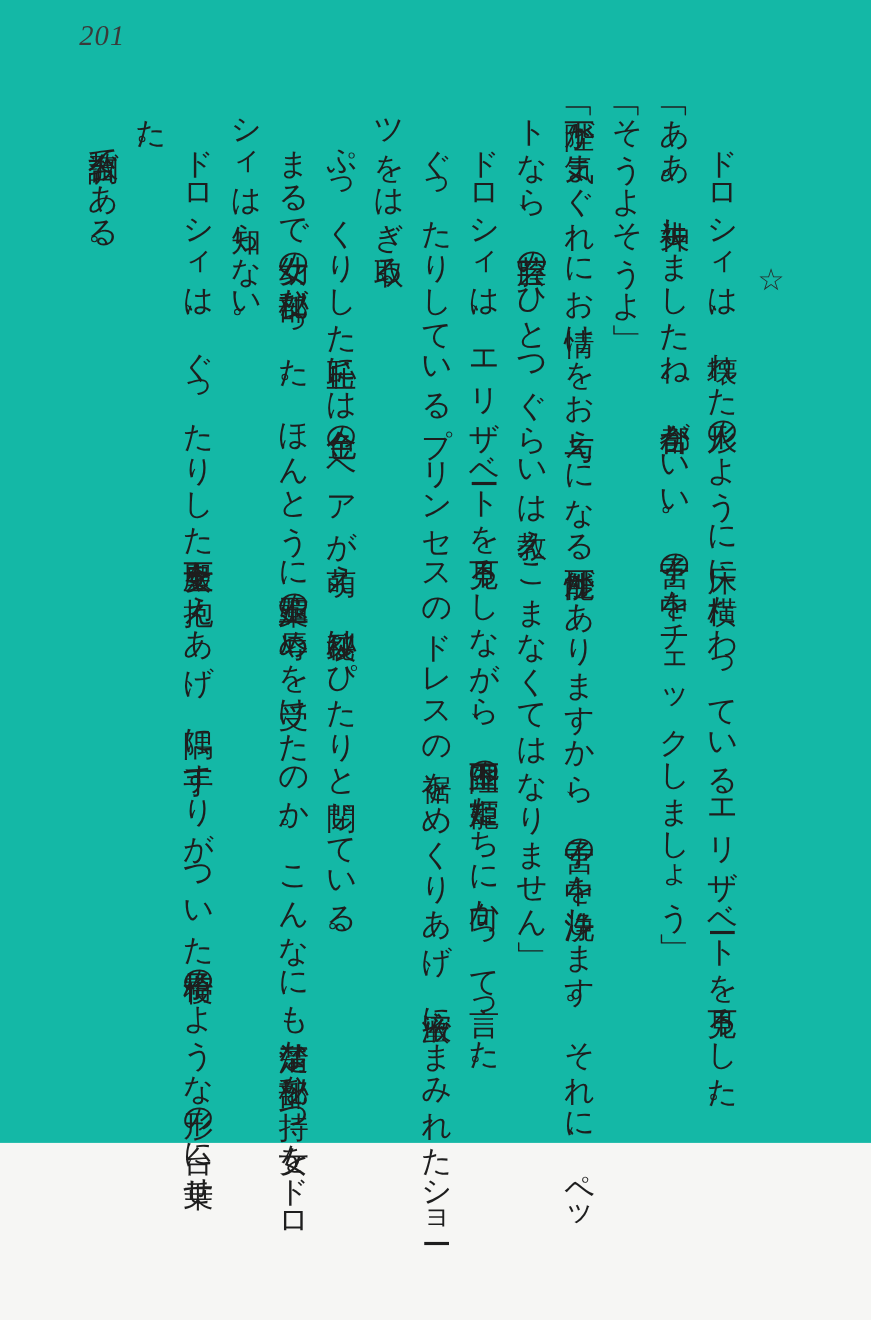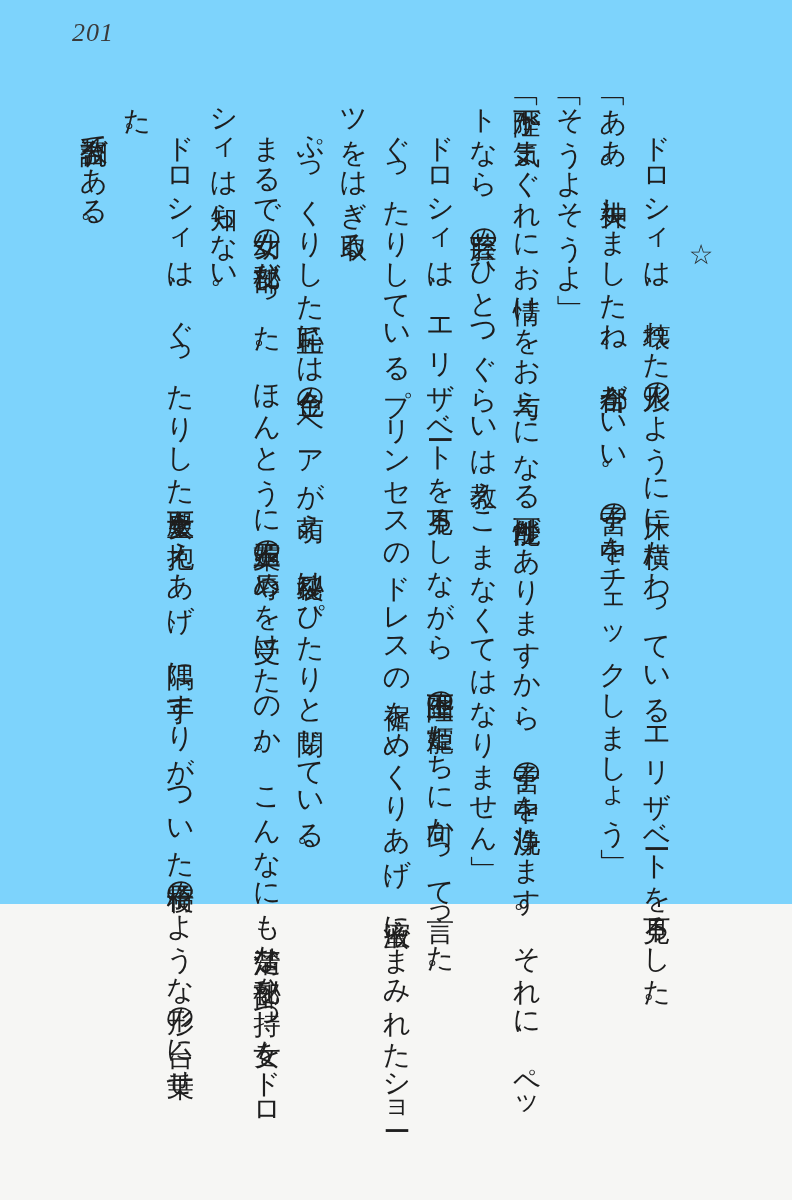--- a/index.html
+++ b/index.html
@@ -8,22 +8,22 @@
   }
   body {
     width: 792px;
     height: 1200px;
     overflow: hidden;
     background: #f6f6f4;
   }
   .book-page {
     position: relative;
     width: 792px;
-    height: 904px;
-    background: #7dd3fc;
+    height: 1039px;
+    background: #14b8a6;
     font-family: "Liberation Serif", "DejaVu Serif", serif;
   }
   .page-number {
     position: absolute;
     top: 20px;
     left: 72px;
     font-size: 26px;
     font-style: italic;
     letter-spacing: 1px;
     color: #3a3a3a;

